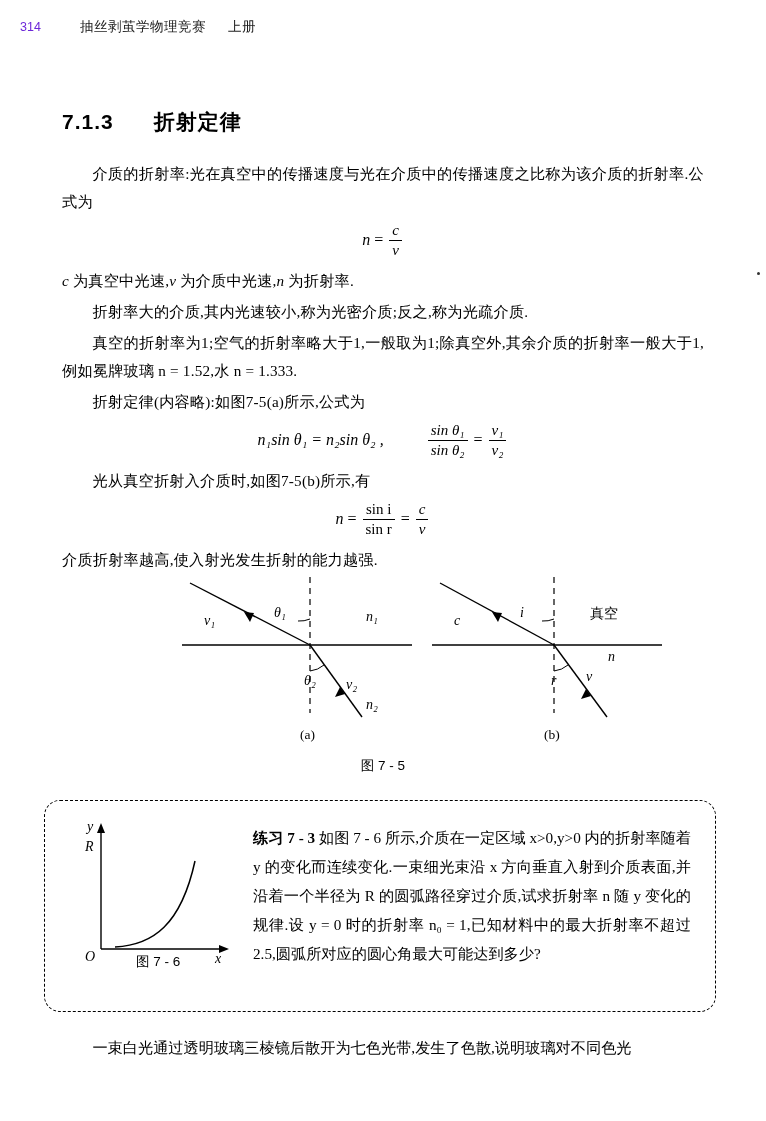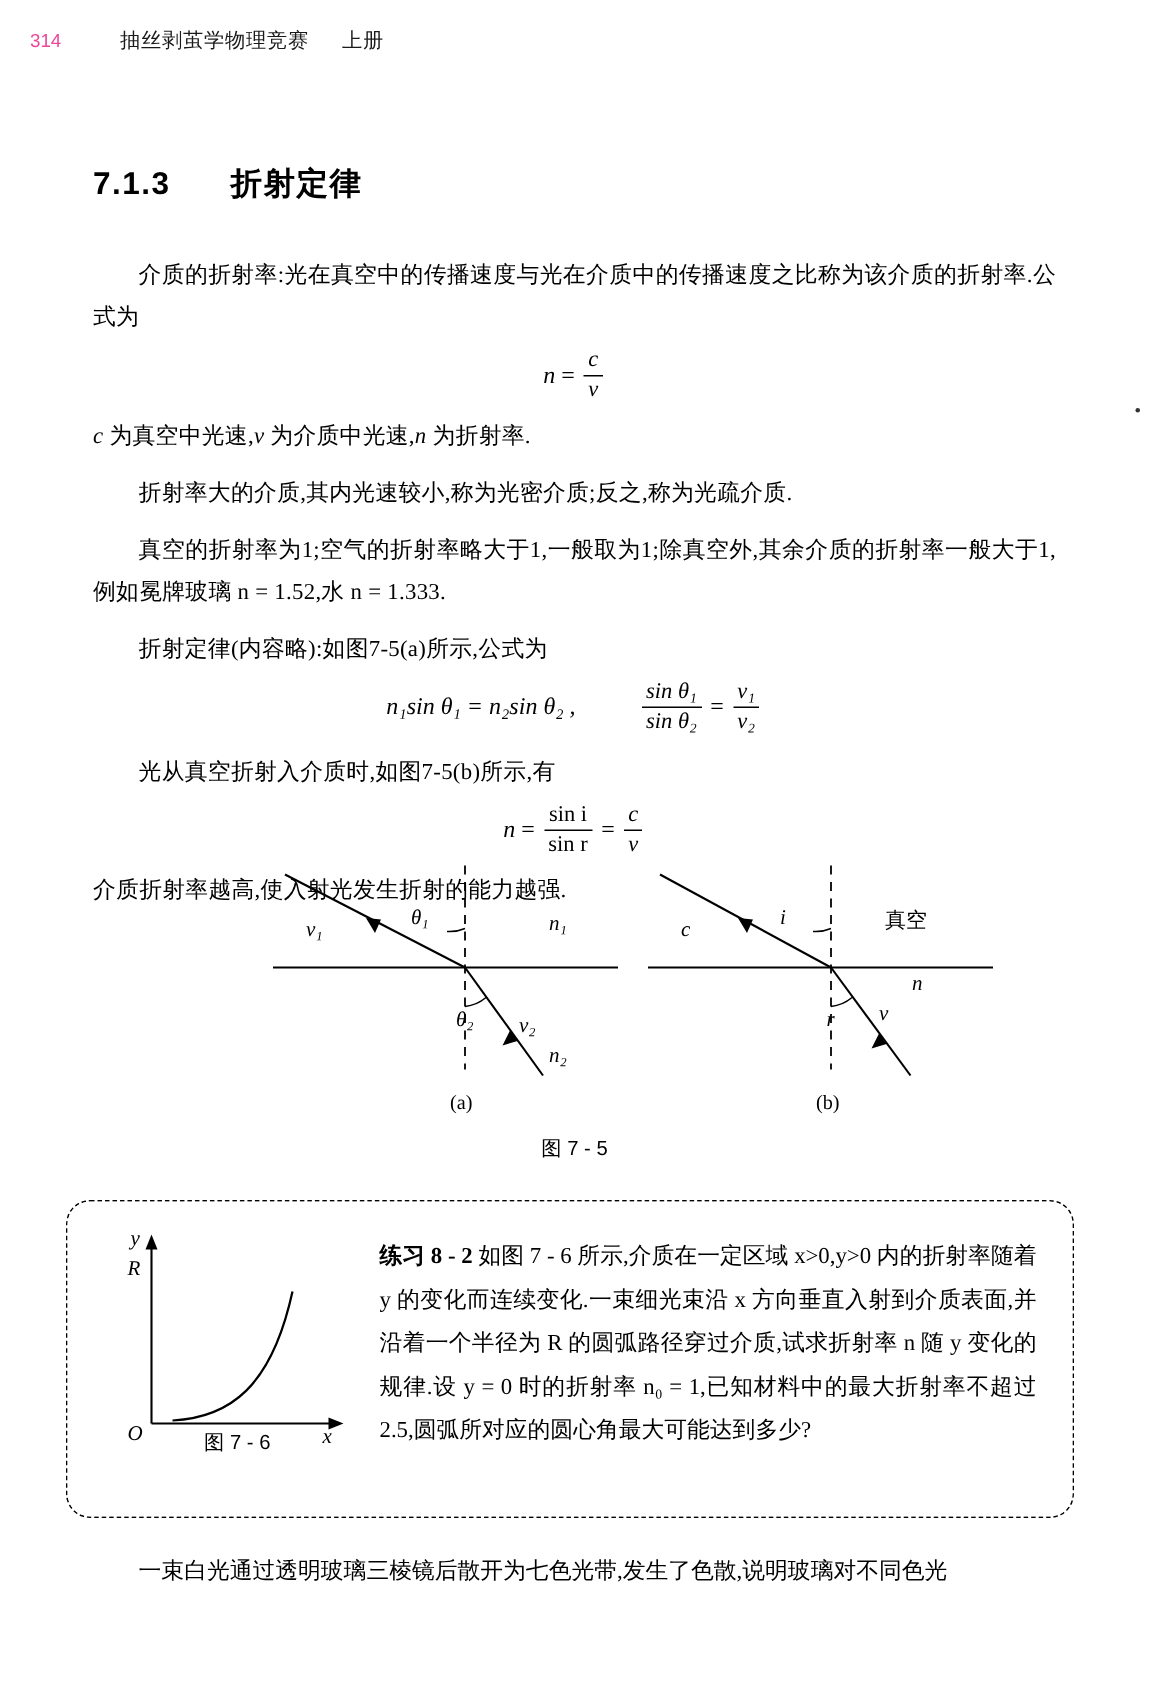--- a/index.html
+++ b/index.html
@@ -29,21 +29,21 @@
     top: 18px;
     left: 20px;
     right: 62px;
     height: 22px;
     display: flex;
     align-items: baseline;
   }
   .header .pagenum {
     font-family: "Liberation Sans", sans-serif;
     font-size: 12.5px;
-    color: #ec4899;
+    color: #6d28d9;
     width: 60px;
   }
   .header .htitle {
     font-size: 13.5px;
     letter-spacing: 0.5px;
     color: #1a1a1a;
   }
   .header .hsep {
     display: inline-block;
     width: 22px;
@@ -68,21 +68,21 @@
     left: 62px;
     width: 642px;
   }
   p.para {
     margin: 0 0 3px 0;
     font-size: 15.2px;
     line-height: 28px;
     text-align: justify;
     letter-spacing: 0.2px;
   }
-  p.indent { text-indent: 2em; margin-top: 10px; }
+  p.indent { text-indent: 2em; }
   .formula {
     text-align: center;
     margin: 7px 0 7px 0;
     font-family: "Liberation Serif", serif;
   }
   .mi { font-style: italic; }
   .frac {
     display: inline-block;
     vertical-align: middle;
     text-align: center;
@@ -325,20 +325,20 @@
         <path d="M 52 130 C 90 128 118 108 132 44" fill="none" stroke="#000" stroke-width="1.5"></path>
       </svg>
       <span class="figlabel" style="left:24px; top:2px;">y</span>
       <span class="figlabel" style="left:22px; top:22px;">R</span>
       <span class="figlabel" style="left:22px; top:132px;">O</span>
       <span class="figlabel" style="left:152px; top:134px;">x</span>
     </div>
     <div class="fig76cap">图 7 - 6</div>
 
     <div class="extext">
-      <span class="exhead">练习 8 - 2</span>
+      <span class="exhead">练习 7 - 3</span>
       <span>如图 7 - 6 所示,介质在一定区域 x&gt;0,y&gt;0 内的折射率随着 y 的变化而连续变化.一束细光束沿 x 方向垂直入射到介质表面,并沿着一个半径为 R 的圆弧路径穿过介质,试求折射率 n 随 y 变化的规律.设 y = 0 时的折射率 n₀ = 1,已知材料中的最大折射率不超过 2.5,圆弧所对应的圆心角最大可能达到多少?</span>
     </div>
   </div>
 
   <div class="tail">一束白光通过透明玻璃三棱镜后散开为七色光带,发生了色散,说明玻璃对不同色光</div>
 
 </div>
 
 </body></html>

